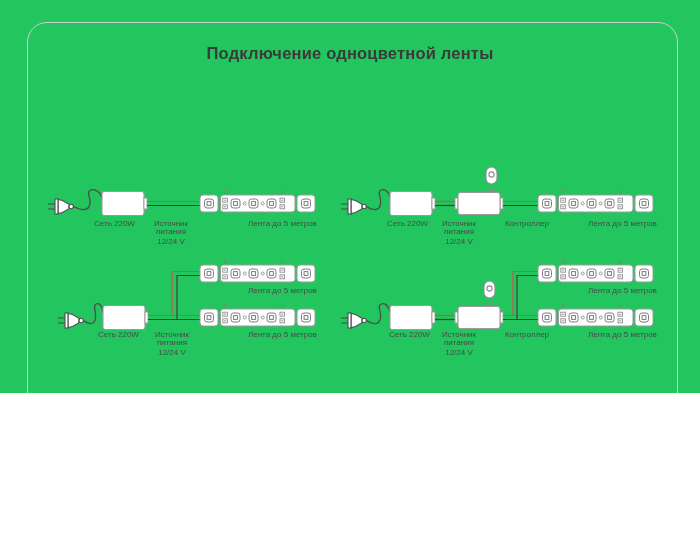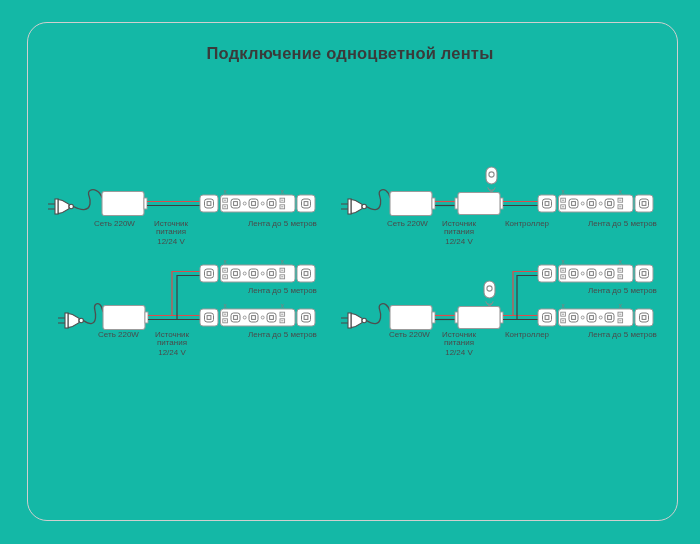--- a/index.html
+++ b/index.html
@@ -1,16 +1,16 @@
 <!DOCTYPE html>
 <html><head>
 <meta charset="utf-8">
 <style>
   html,body{margin:0;padding:0;background:#ffffff;}
-  .canvas{position:relative;width:700px;height:544px;background:#14b8a6;overflow:hidden;
+  .canvas{position:relative;width:700px;height:393px;background:#22c55e;overflow:hidden;
           font-family:"Liberation Sans", sans-serif;}
   .frame{position:absolute;left:27px;top:22px;width:649px;height:497px;
          border:1px solid #cfcfcf;border-radius:20px;}
   .title{position:absolute;left:0;top:44px;width:100%;text-align:center;
          font-size:16.5px;font-weight:600;color:#3a3a3a;letter-spacing:.2px;}
   .diagram-svg{position:absolute;left:0;top:0;}
   .lbl{position:absolute;font-size:8px;line-height:8px;color:#4a4a4a;white-space:nowrap;margin-left:48px;}
   .lbl.center{text-align:center;}
   .lbl .ln{display:block;}
   .cord{fill:none;stroke:#4e4e4e;stroke-width:1.3;stroke-linecap:round;}

